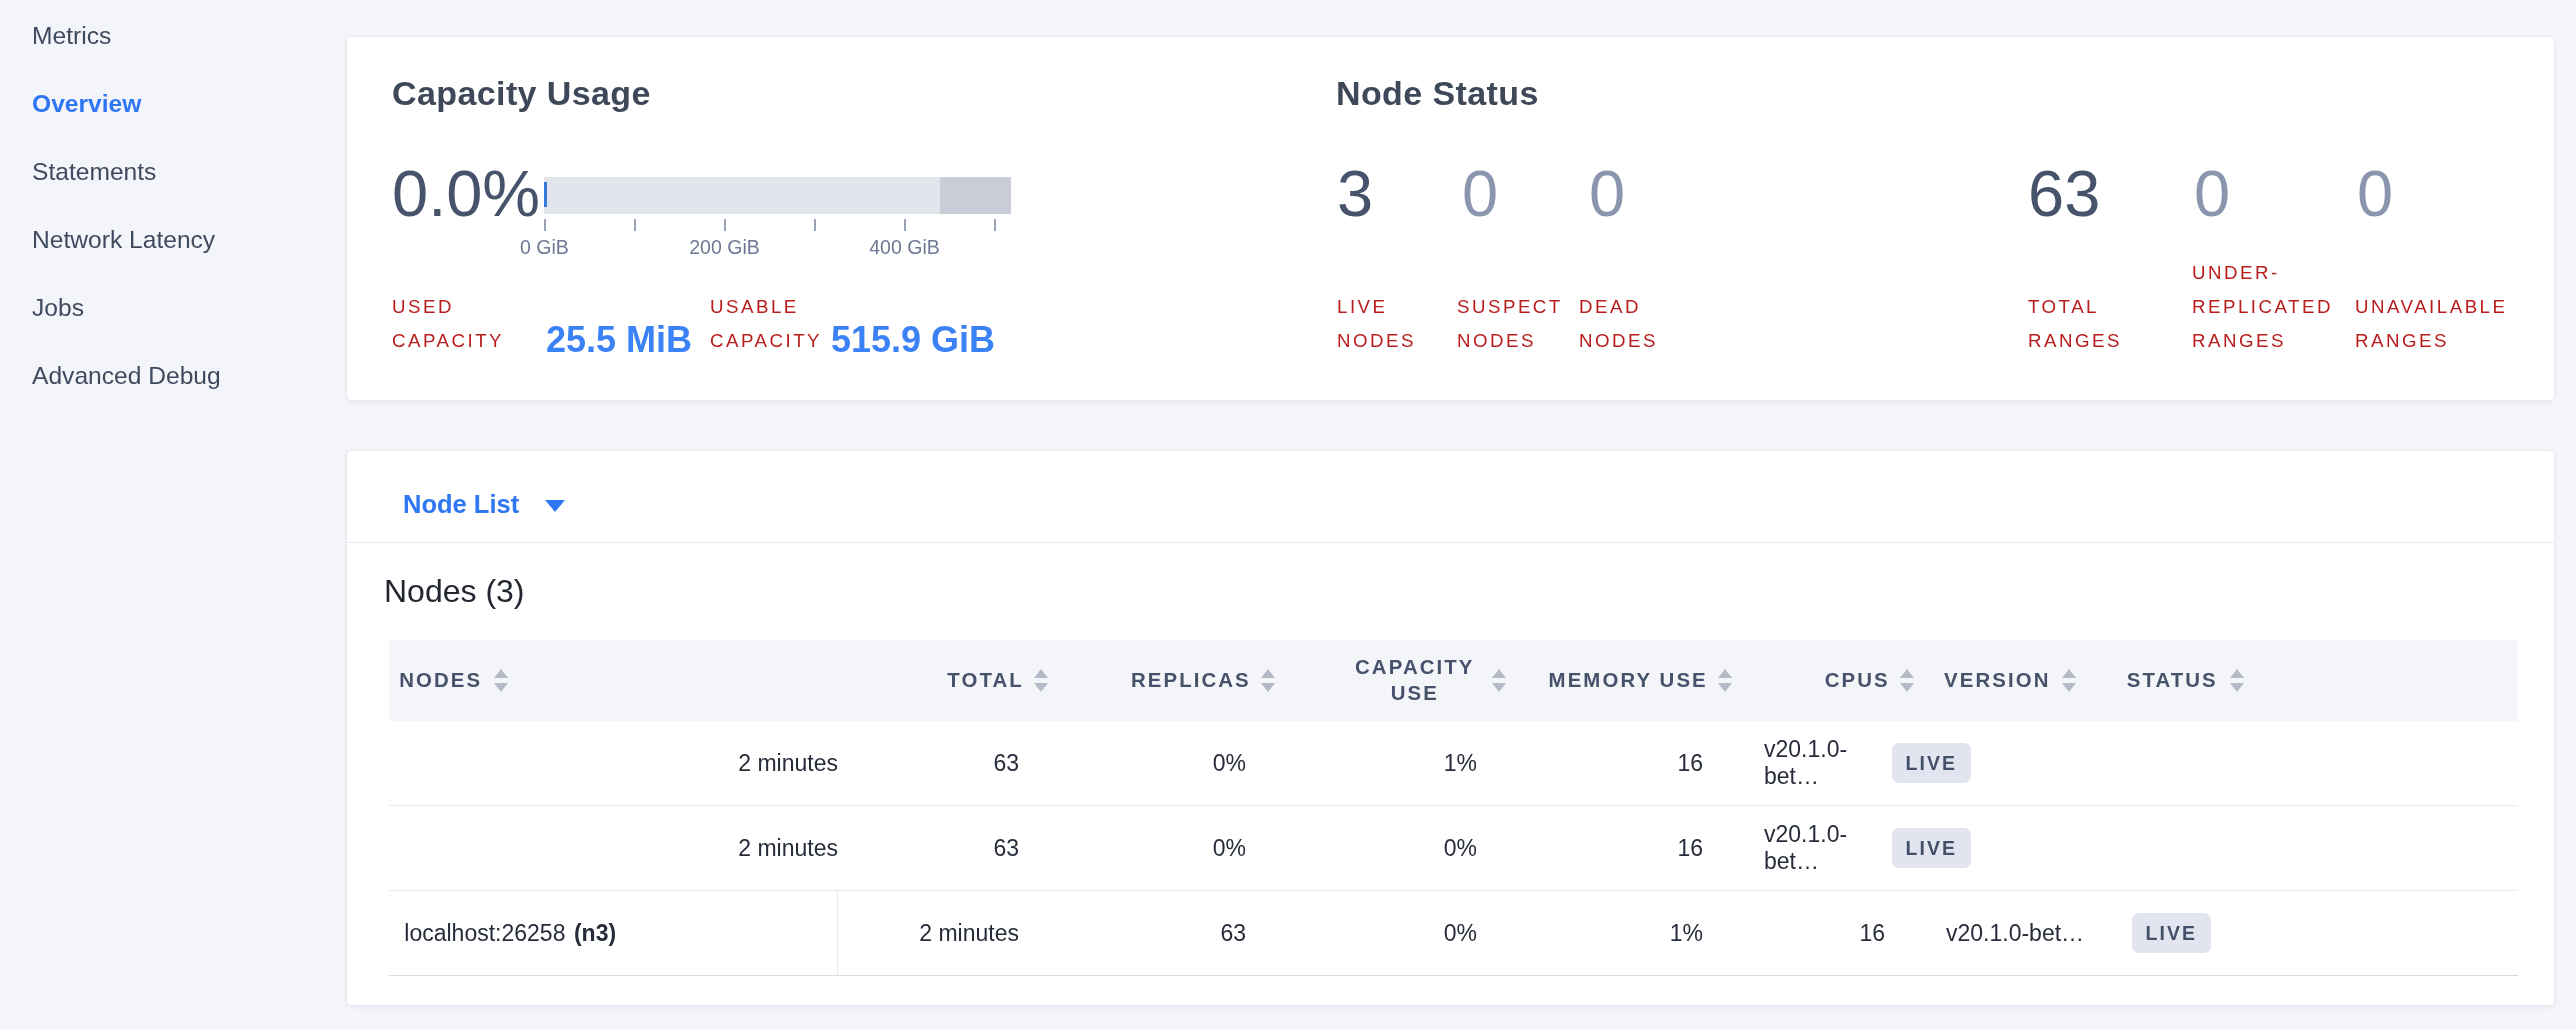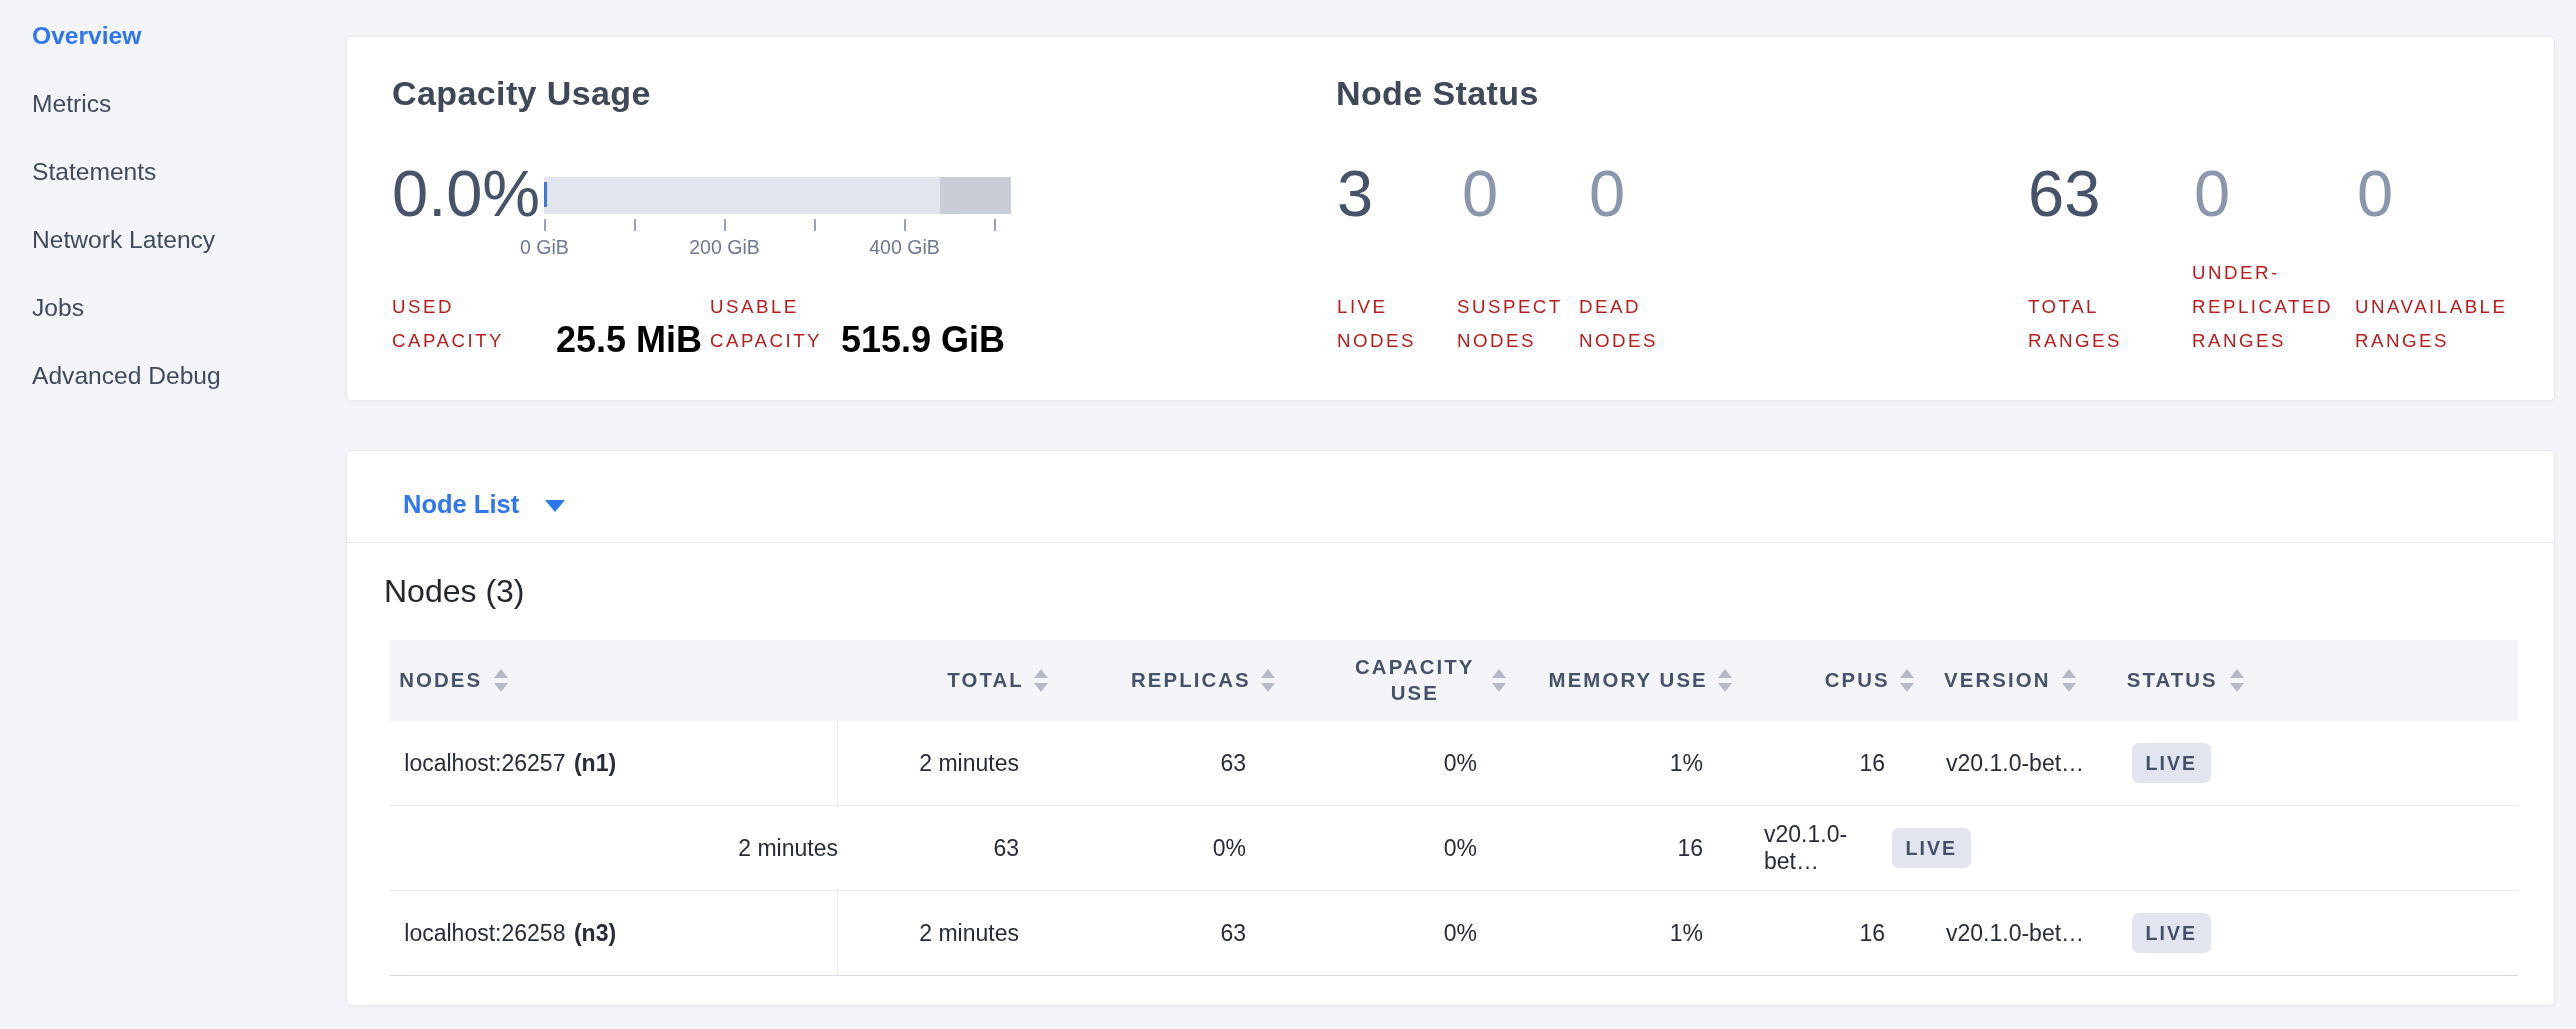--- a/index.html
+++ b/index.html
@@ -35,23 +35,22 @@
   }
 
   .big-number { position:absolute; top:123px; font-size:65px; line-height:68px; color:#46536b; }
   .big-number.muted { color:#8b96ae; }
 
   .micro-label {
     position:absolute; bottom:42px; font-size:18.7px; letter-spacing:2.5px;
     line-height:34px; color:#b91c1c; white-space:pre-line;
   }
   .stat-value {
-    position:absolute; bottom:41px; font-size:36px; font-weight:600; color:#000000;
+    position:absolute; bottom:41px; font-size:36px; font-weight:600; color:#3b82f6;
     line-height:39px;
-    margin-left:10px;
   }
 
   
   .cap-bar { position:absolute; left:197px; top:140px; width:468px; height:37px; display:flex; }
   .cap-bar .seg-usable { width:396px; height:100%; background:#e2e5ec; }
   .cap-bar .seg-other  { width:71px;  height:100%; background:#c8cdd8; }
   .cap-bar .used-tick  { position:absolute; left:0; top:5.1px; bottom:6.8px; width:3.4px; background:#3a79dd; }
   .axis-tick { position:absolute; top:182px; width:1.7px; height:12px; background:#9aa3b6; }
   .axis-label {
     position:absolute; top:199px; width:119px; text-align:center;
@@ -104,22 +103,22 @@
   .badge-live {
     display:inline-block; background:#e2e5ef; color:#44506a;
     font-size:19.5px; font-weight:700; letter-spacing:2.1px;
     padding:8.5px 13.6px; border-radius:6.8px;
   }
 </style>
 </head>
 <body>
 
 <nav class="sidebar">
+  <div class="nav-item">Metrics</div>
   <div class="nav-item active">Overview</div>
-  <div class="nav-item">Metrics</div>
   <div class="nav-item">Statements</div>
   <div class="nav-item">Network Latency</div>
   <div class="nav-item">Jobs</div>
   <div class="nav-item">Advanced Debug</div>
 </nav>
 
 <section class="card card-summary">
 
   <h2 class="section-title" style="left:45px">Capacity Usage</h2>
   <div class="big-number" style="left:45px">0.0%</div>
@@ -235,24 +234,20 @@
       <div class="th status-h">
         <span>STATUS</span>
         <span class="sort-icon">
             <span class="up"></span>
             <span class="down"></span>
           </span>
       </div>
     </div>
 
     <div class="tr row">
-      <div class="td first">
-        <span>localhost:26257</span>
-        <span class="node-id">(n1)</span>
-      </div>
       <div class="td right">2 minutes</div>
       <div class="td right">63</div>
       <div class="td right">0%</div>
       <div class="td right">1%</div>
       <div class="td right">16</div>
       <div class="td version">v20.1.0-bet…</div>
       <div class="td status">
         <span class="badge-live">LIVE</span>
       </div>
     </div>

